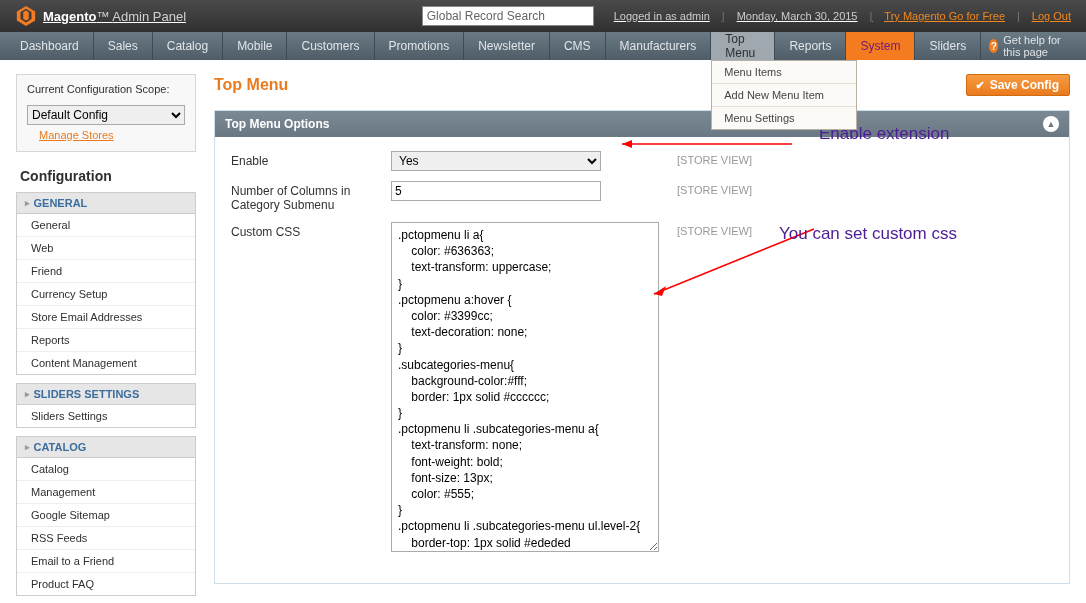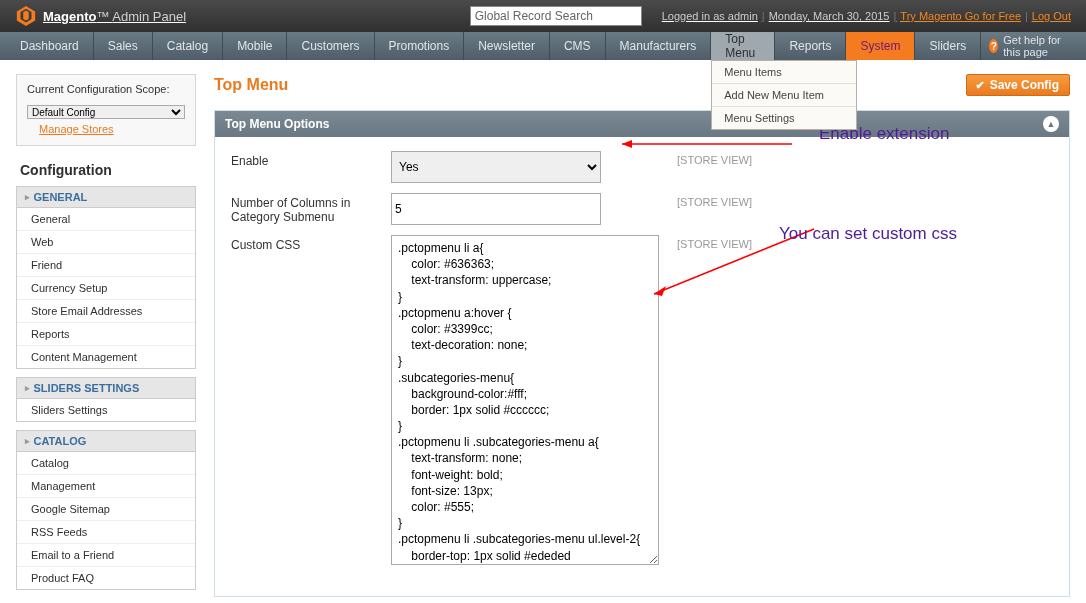--- a/index.html
+++ b/index.html
@@ -4,60 +4,60 @@
 <style>
 * { margin: 0; padding: 0; box-sizing: border-box; }
 body { font-family: Arial, Helvetica, sans-serif; font-size: 12px; background: #fff; color: #2f2f2f; }
 .header { background: linear-gradient(#4a4a4a, #303030); height: 32px; display: flex; align-items: center; padding: 0 15px; color: #fff; text-decoration: underline; }
 .logo { display: flex; align-items: center; gap: 6px; }
 .logo-icon { width: 22px; height: 22px; }
 .logo-text { font-size: 13px; color: #d0d0d0; }
 .logo-text strong { color: #fff; font-weight: bold; }
 .header-spacer { flex: 1; }
 .search-box { width: 172px; height: 20px; background: #fff; border: 1px solid #888; font-size: 12px; padding: 0 4px; color: #666; margin: 0 20px 0 0; }
-.header-right { font-size: 11px; color: #ccc; display: flex; align-items: center; gap: 4px; }
+.header-right { font-size: 11px; color: #ccc; display: flex; align-items: center; gap: 12px; }
 .header-right a { color: #f2871e; text-decoration: underline; cursor: pointer; }
 .header-right .sep { color: #777; }
 .nav { background: linear-gradient(#6a7a85, #4e5d67); height: 28px; display: flex; align-items: stretch; padding: 0 6px; position: relative; }
 .nav-item { padding: 0 14px; color: #e0e5e9; font-size: 12px; display: flex; align-items: center; cursor: pointer; position: relative; }
 .nav-item.sep-r { border-right: 1px solid #3e4b54; }
 .nav-item.active { background: #f47b20; color: #701a75; }
 .nav-item.hover { background: #9fa8af; color: #2f2f2f; }
 .nav-spacer { flex: 1; }
 .nav-help { display: flex; align-items: center; color: #e0e5e9; font-size: 11px; gap: 5px; padding: 0 8px; cursor: pointer; }
 .nav-help .q { width: 14px; height: 14px; border-radius: 50%; background: #f47b20; color: #fff; display: flex; align-items: center; justify-content: center; font-size: 10px; font-weight: bold; }
 .submenu { position: absolute; top: 28px; left: 0; background: #fbfaf6; border: 1px solid #b7b1a5; min-width: 146px; z-index: 10; }
 .submenu-item { padding: 5px 12px; font-size: 11px; color: #444; cursor: pointer; border-bottom: 1px solid #e5e1d6; }
 .submenu-item:last-child { border-bottom: none; }
 .content-wrap { display: flex; padding: 14px 16px 0 16px; gap: 18px; align-items: flex-start; }
 .sidebar { width: 180px; flex-shrink: 0; }
 .scope-box { border: 1px solid #d6d6d6; background: #f8f8f8; padding: 8px 10px 10px 10px; font-size: 11px; }
 .scope-label { display: block; margin-bottom: 10px; }
-.scope-select { width: 100%; height: 14px; font-size: 10px; border: 1px solid #aaa; }
+.scope-select { width: 100%; height: 20px; font-size: 12px; border: 1px solid #aaa; }
 .scope-link { color: #e97b1e; font-size: 11px; text-decoration: underline; display: inline-block; margin-top: 4px; cursor: pointer; padding-left: 12px; }
 .config-title { font-size: 14px; font-weight: bold; margin: 16px 0 8px 4px; }
 .side-group-hd { background: #e6e6e6; border: 1px solid #ccc; padding: 4px 8px; font-size: 11px; font-weight: bold; color: #3c6d9e; display: flex; align-items: center; gap: 4px; cursor: pointer; }
 .side-tri { color: #999; font-size: 9px; }
 .side-list { border: 1px solid #ccc; border-top: none; }
 .side-item { padding: 5px 10px 5px 14px; font-size: 11px; border-bottom: 1px solid #eee; cursor: pointer; background: #fff; }
 .side-item:last-child { border-bottom: none; }
 .side-block { margin-bottom: 8px; }
 .main { flex: 1; position: relative; }
 .page-head { display: flex; justify-content: space-between; align-items: center; margin-bottom: 14px; }
 .page-title { color: #e97b1e; font-size: 16px; font-weight: bold; }
 .save-btn { background: linear-gradient(#f89b41, #e97b1e); color: #fff; border: 1px solid #d16b10; border-radius: 2px; padding: 3px 10px 3px 8px; font-size: 12px; font-weight: bold; cursor: pointer; display: flex; align-items: center; gap: 5px; }
 .save-btn .chk { font-size: 11px; }
 .section { border: 1px solid #cddee8; }
 .section-hd { background: linear-gradient(#7b8994, #6a7884); color: #fff; font-weight: bold; font-size: 12px; padding: 5px 10px; display: flex; justify-content: space-between; align-items: center; }
 .section-hd .toggle { width: 16px; height: 16px; background: #fff; border-radius: 50%; color: #6a7884; display: flex; align-items: center; justify-content: center; font-size: 9px; cursor: pointer; }
 .section-body { background: #fff; padding: 14px 16px 18px 16px; }
 .form-row { display: flex; align-items: flex-start; margin-bottom: 10px; }
 .form-label { width: 160px; flex-shrink: 0; font-size: 12px; color: #333; padding-top: 3px; }
 .form-control { width: 268px; flex-shrink: 0; }
-.form-control select, .form-control input[type=text] { width: 210px; height: 32px; border: 1px solid #aaa; font-size: 12px; padding: 0 3px; }
+.form-control select, .form-control input[type=text] { width: 210px; height: 20px; border: 1px solid #aaa; font-size: 12px; padding: 0 3px; }
 .form-control textarea { width: 268px; height: 330px; border: 1px solid #aaa; font-family: Arial, sans-serif; font-size: 12px; padding: 4px 6px; resize: both; line-height: 1.35; }
 .form-scope { font-size: 11px; color: #999; padding-left: 18px; padding-top: 3px; }
 .annot { position: absolute; color: #4c1d95; font-family: Liberation Sans, sans-serif; font-size: 17px; pointer-events: none; }
 .arrow-svg { position: absolute; pointer-events: none; }
 </style>
 </head>
 <body>
 
 <div class="header">
   <div class="logo">

